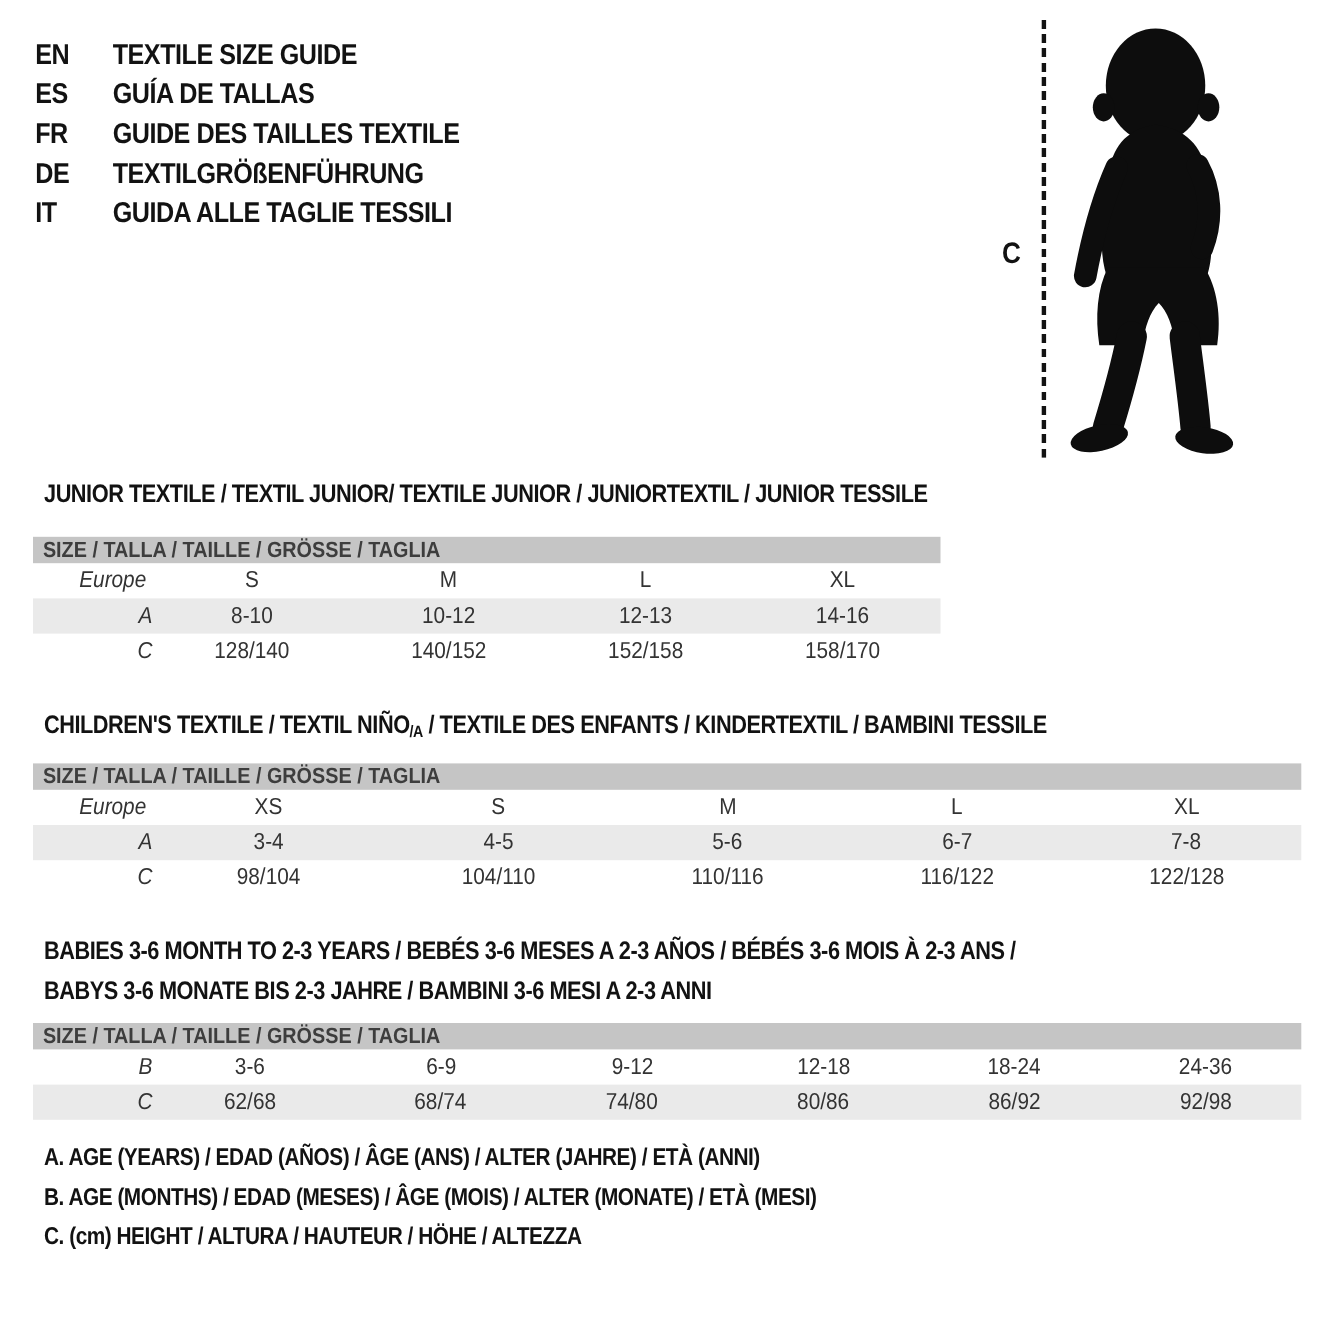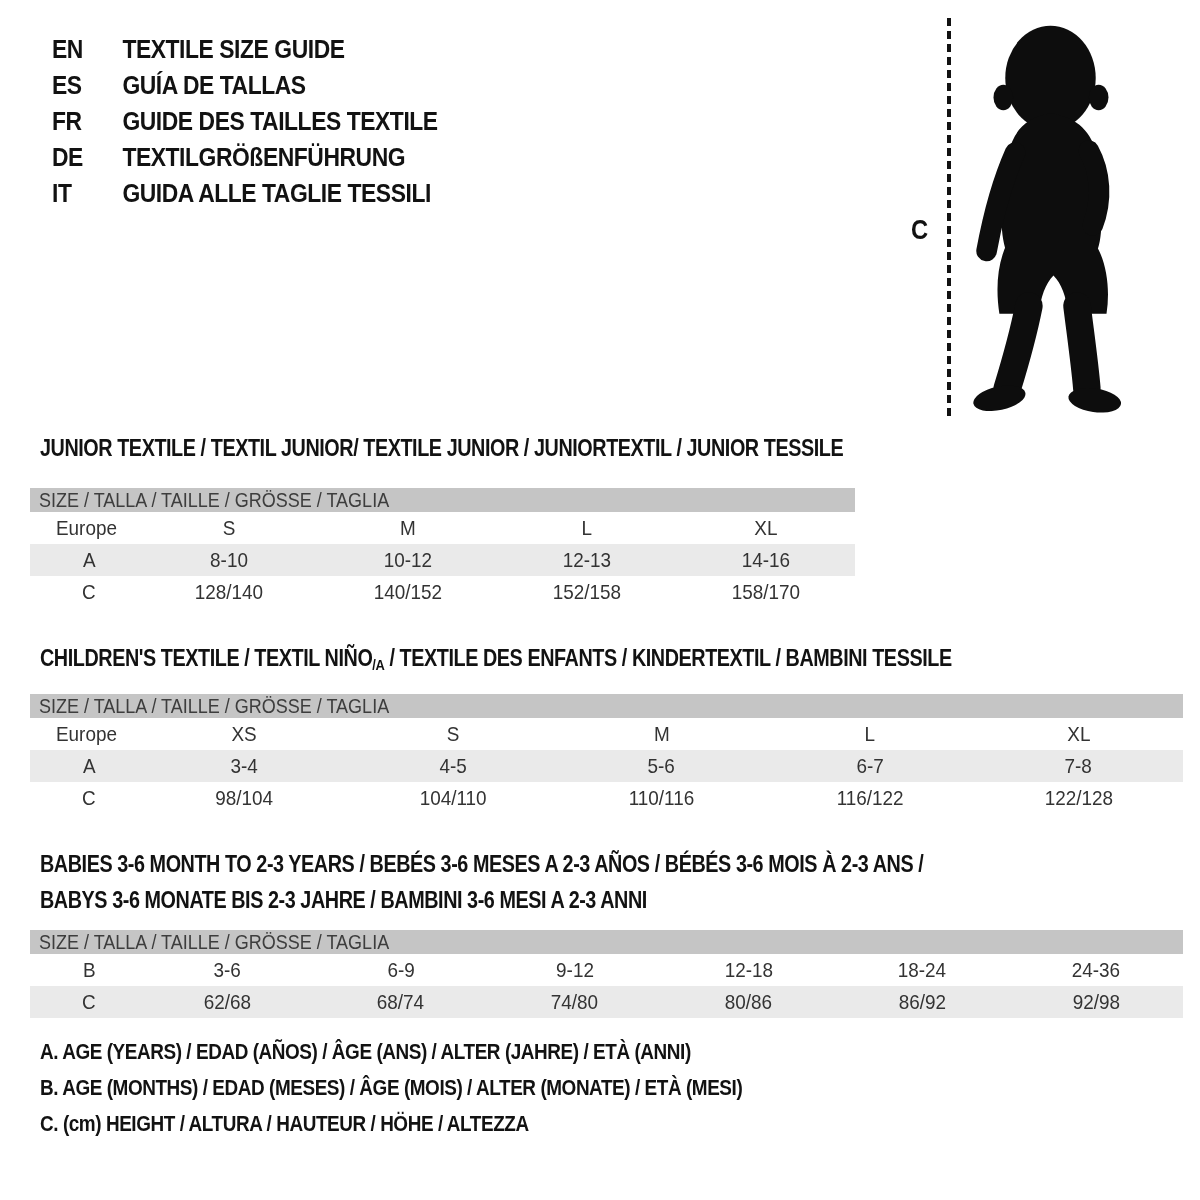--- a/index.html
+++ b/index.html
@@ -6,21 +6,21 @@
   .page {
     position:relative; width:1200px; height:1200px; overflow:hidden;
     background:var(--page_bg, #ffffff);
     font-family:"Liberation Sans","DejaVu Sans",sans-serif;
     color:var(--ink, #111111);
   }
   .cxl { display:inline-block; transform:scaleX(0.90); transform-origin:0 50%; white-space:nowrap; }
   .cxc { display:inline-block; transform:scaleX(0.90); transform-origin:50% 50%; white-space:nowrap; }
 
   
-  .lang-list { position:absolute; left:52px; top:31px; }
+  .lang-list { position:absolute; left:32px; top:31px; }
   .lang-row  { display:flex; height:36px; align-items:center; transform:scaleX(0.88); transform-origin:0 50%; }
   .lang-code { width:80px; font-size:26px; font-weight:bold; letter-spacing:-0.5px; }
   .lang-title{ font-size:26px; font-weight:bold; letter-spacing:-0.5px; white-space:nowrap; }
 
   
   .dash-line {
     position:absolute; left:947px; top:18px; width:4px; height:398px;
     background:repeating-linear-gradient(to bottom, var(--ink,#111) 0 8px, transparent 8px 13px);
   }
   .fig-label { position:absolute; left:911px; top:215px; font-size:27px; font-weight:bold; transform:scaleX(0.88); transform-origin:0 50%; }
@@ -31,25 +31,25 @@
     position:absolute; left:40px; font-size:23px; font-weight:bold; letter-spacing:-0.5px;
     transform:scaleX(0.86); transform-origin:0 50%; white-space:nowrap;
   }
   .t-sub { font-size:15px; vertical-align:-4px; }
 
   
   .stable { position:absolute; }
   .thdr {
     height:24px; background:var(--bar,#c5c5c5); color:#3d3d3d;
     display:flex; align-items:center; padding-left:9px; box-sizing:border-box;
-    font-size:20px; font-weight:normal;
+    font-size:20px; font-weight:bold;
   }
   .trow { display:flex; height:32px; align-items:center; font-size:21px; color:var(--table_ink,#333333); }
   .trow.shaded { background:var(--shade,#eaeaea); }
-  .tlabel { width:110px; padding-left:10px; box-sizing:border-box; text-align:center; }
+  .tlabel { width:110px; padding-left:10px; box-sizing:border-box; text-align:right;font-style:italic; }
   .tcell  { flex:1; text-align:center; }
 
   
   .notes { position:absolute; left:40px; top:1034px; }
   .note-line { height:36px; display:flex; align-items:center; font-size:22px; font-weight:bold; letter-spacing:-0.5px;
                transform:scaleX(0.86); transform-origin:0 50%; white-space:nowrap; }
 </style>
 </head>
 <body>
 

